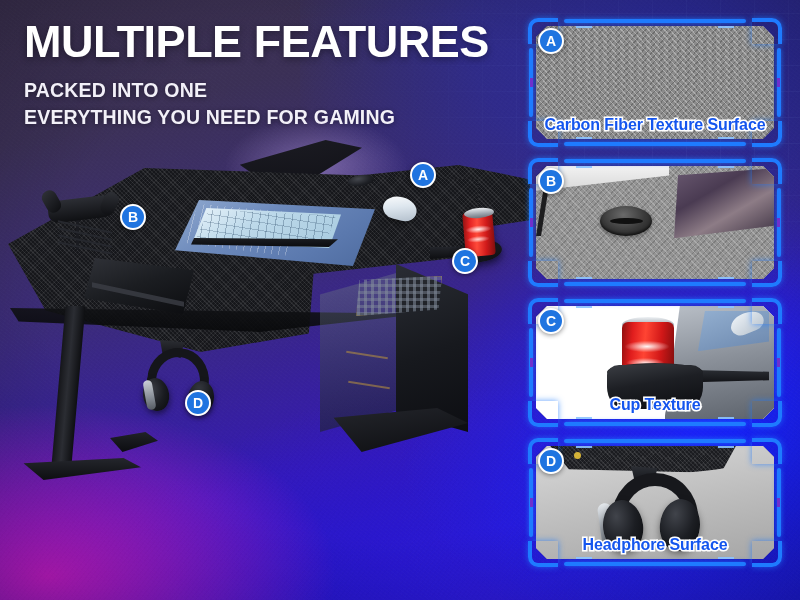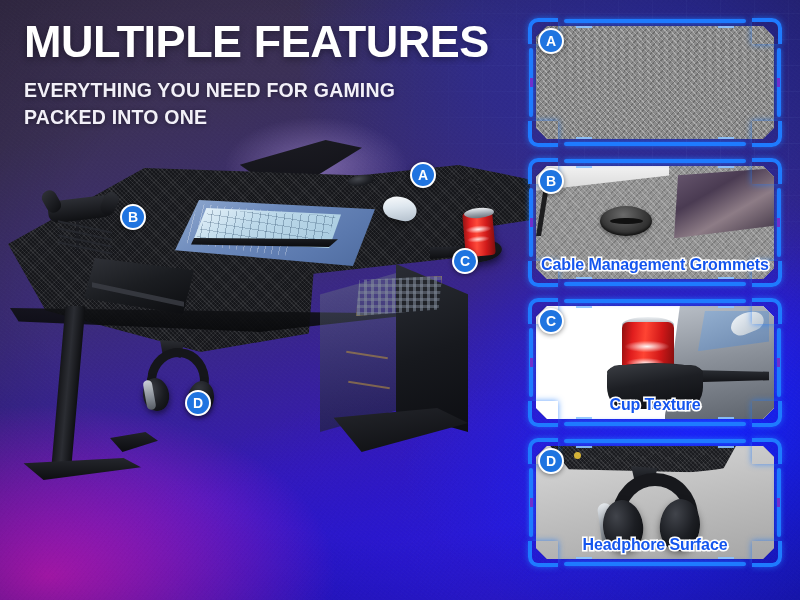--- a/index.html
+++ b/index.html
@@ -612,22 +612,22 @@
 
   <div class="bg-base"></div>
   <div class="bg-topright"></div>
   <div class="bg-circuit"></div>
   <div class="bg-noise"></div>
   <div class="bg-vignette"></div>
 
   <div class="headings">
     <div class="title">MULTIPLE FEATURES</div>
     <div class="subtitle">
+      <div>PACKED INTO ONE</div>
       <div>EVERYTHING YOU NEED FOR GAMING</div>
-      <div>PACKED INTO ONE</div>
     </div>
   </div>
 
   <div class="scene">
 
     <div class="monitor-glow"></div>
     <div class="monitor"></div>
 
     <div class="desk-return carbon"></div>
     <div class="desk-main carbon"></div>
@@ -704,20 +704,21 @@
       <div class="frame-line frame-bottom"></div>
       <div class="frame-line frame-left"></div>
       <div class="frame-line frame-right"></div>
       <div class="tick t1"></div>
       <div class="tick t2"></div>
       <div class="tick b1"></div>
       <div class="tick b2"></div>
       <div class="pip pl"></div>
       <div class="pip pr"></div>
       <div class="badge">A</div>
+      <div class="panel-label">Carbon Fiber Texture Surface</div>
     </div>
 
     <div class="panel">
       <div class="panel-media">
         <div class="media-grommet">
           <div class="mb-surface"></div>
           <div class="mb-sky"></div>
           <div class="mb-leg"></div>
           <div class="mb-monitor"></div>
           <div class="mb-hole"></div>
@@ -731,21 +732,20 @@
       <div class="frame-line frame-bottom"></div>
       <div class="frame-line frame-left"></div>
       <div class="frame-line frame-right"></div>
       <div class="tick t1"></div>
       <div class="tick t2"></div>
       <div class="tick b1"></div>
       <div class="tick b2"></div>
       <div class="pip pl"></div>
       <div class="pip pr"></div>
       <div class="badge">B</div>
-      <div class="panel-label">Cable Management Grommets</div>
     </div>
 
     <div class="panel">
       <div class="panel-media">
         <div class="media-cup">
           <div class="mc-desk"></div>
           <div class="mc-deskblue"></div>
           <div class="mc-mouse"></div>
           <div class="mc-arm"></div>
           <div class="mc-can-top"></div>

